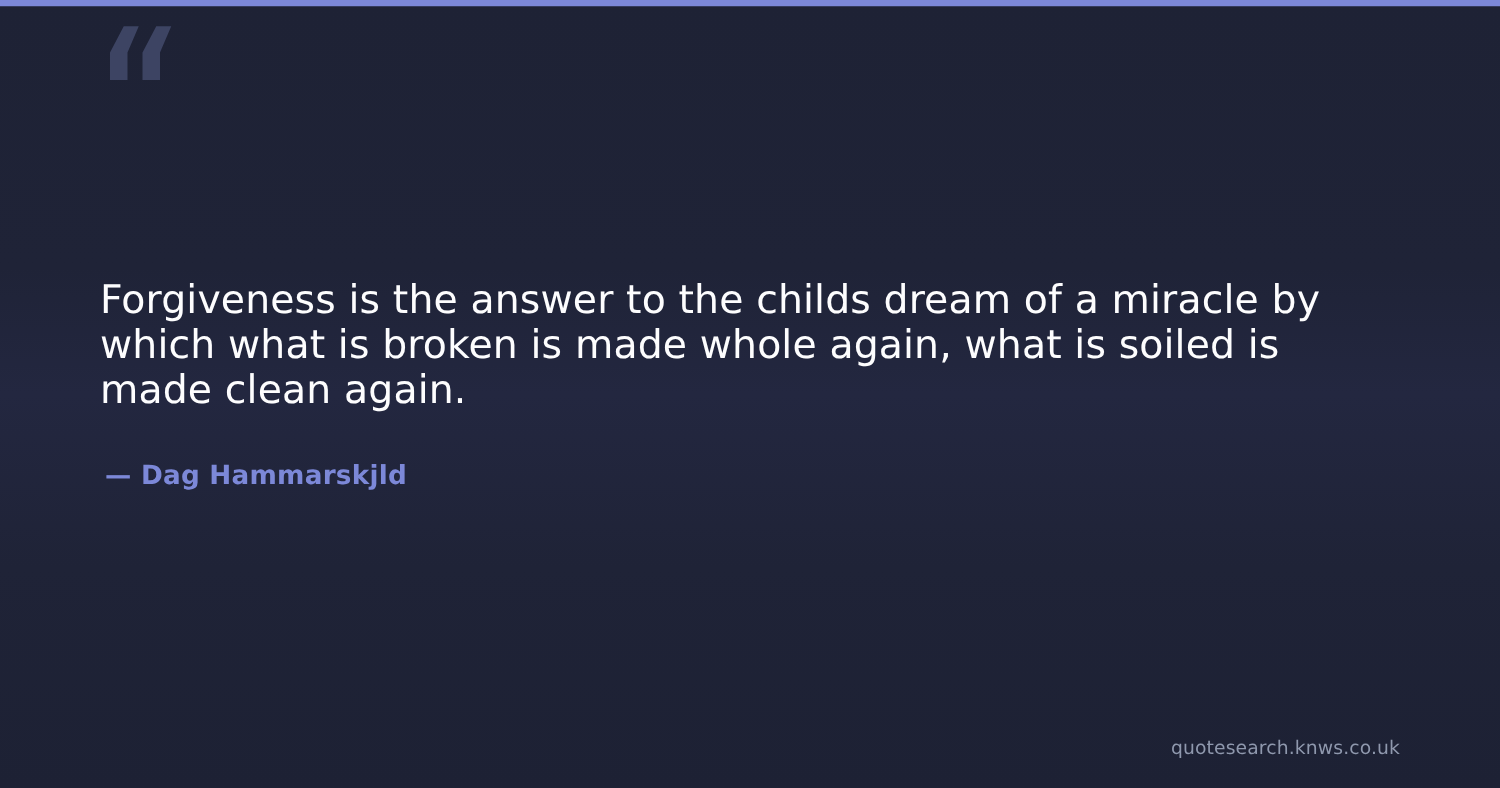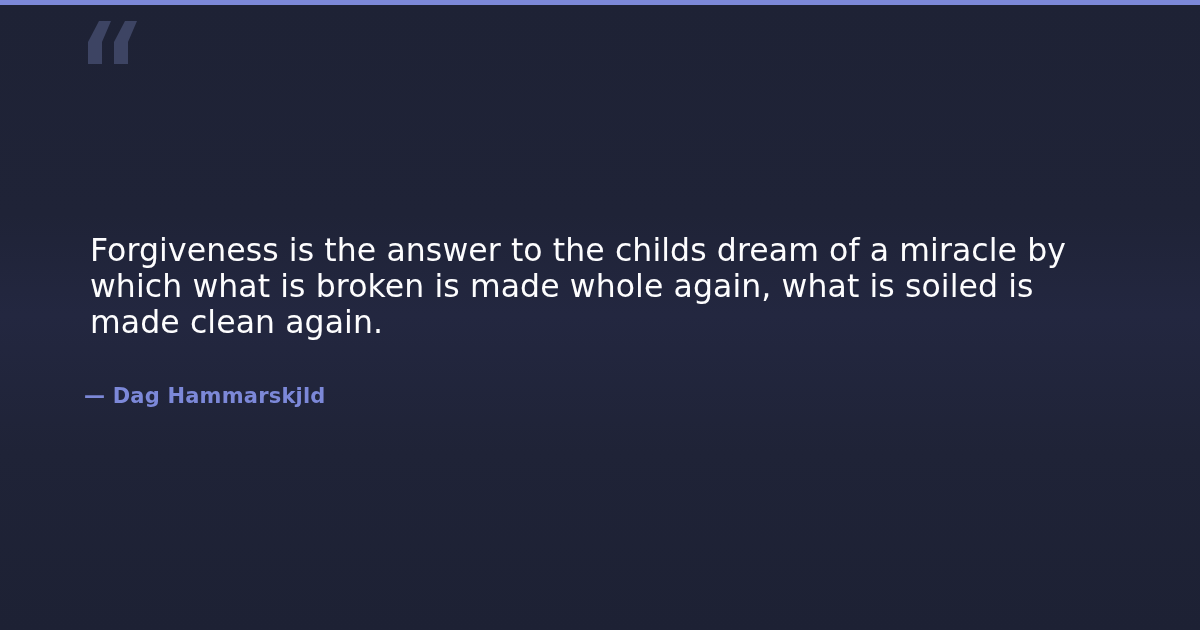--- a/index.html
+++ b/index.html
@@ -53,21 +53,21 @@
   }
 
   .content {
     position: absolute;
     left: 80px;
     top: 222px;
     width: 1040px;
   }
 
   .quote-text {
-    margin: 10px;
+    margin: 0;
     color: #fdfdfe;
     font-size: 31.5px;
     line-height: 36px;
     font-weight: 400;
     letter-spacing: 0.1px;
     white-space: pre-line;
   }
 
   .attribution {
     margin: 4px;
@@ -101,14 +101,15 @@
       <path d="M8 46 L8 24 L19 3 L31 3 L22 24 L22 46 Z" fill="#3d4463"></path>
       <path d="M34 46 L34 24 L45 3 L57 3 L48 24 L48 46 Z" fill="#3d4463"></path>
     </svg>
   </div>
 
   <div class="content">
     <p class="quote-text">Forgiveness is the answer to the childs dream of a miracle by which what is broken is made whole again, what is soiled is made clean again.</p>
     <p class="attribution">— Dag Hammarskjld</p>
   </div>
 
+  <div class="source-footer">quotesearch.knws.co.uk</div>
 
 </div>
 
 </body></html>

